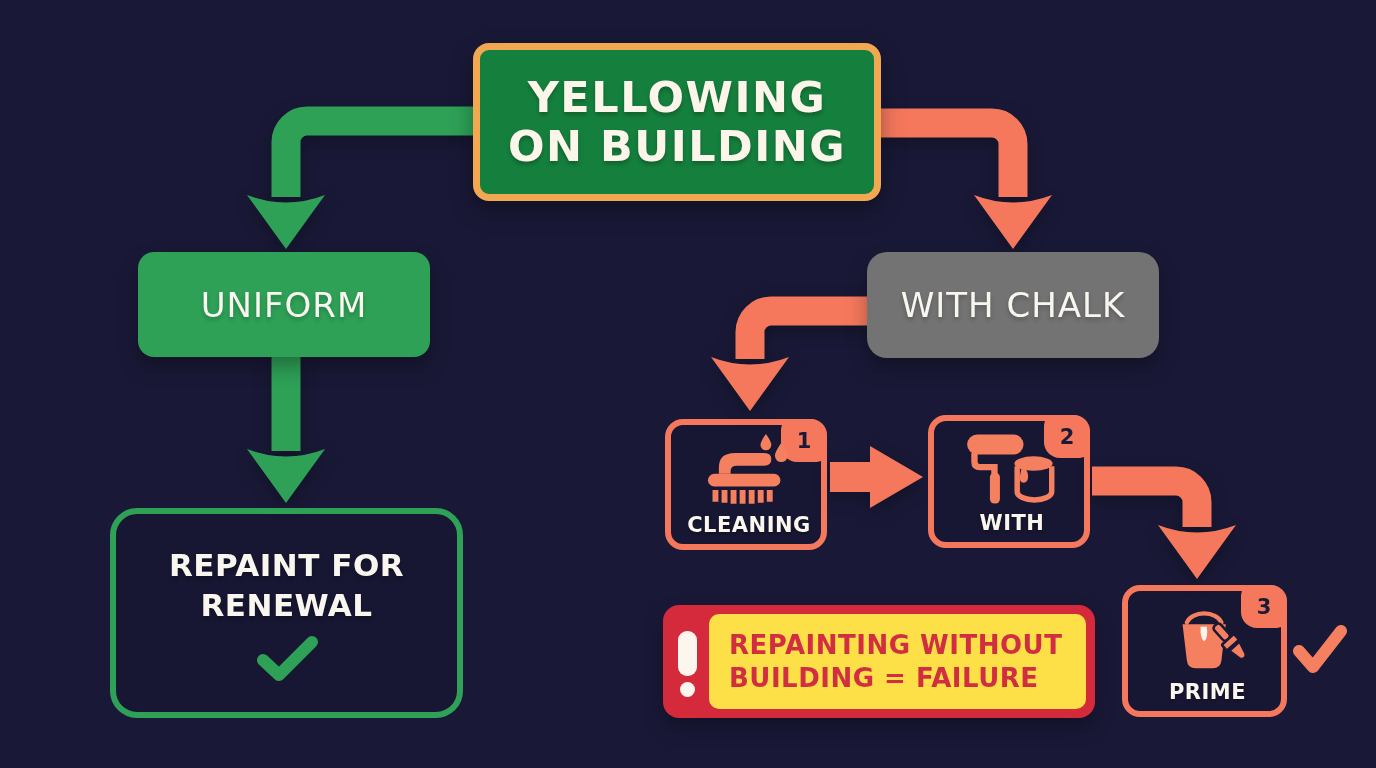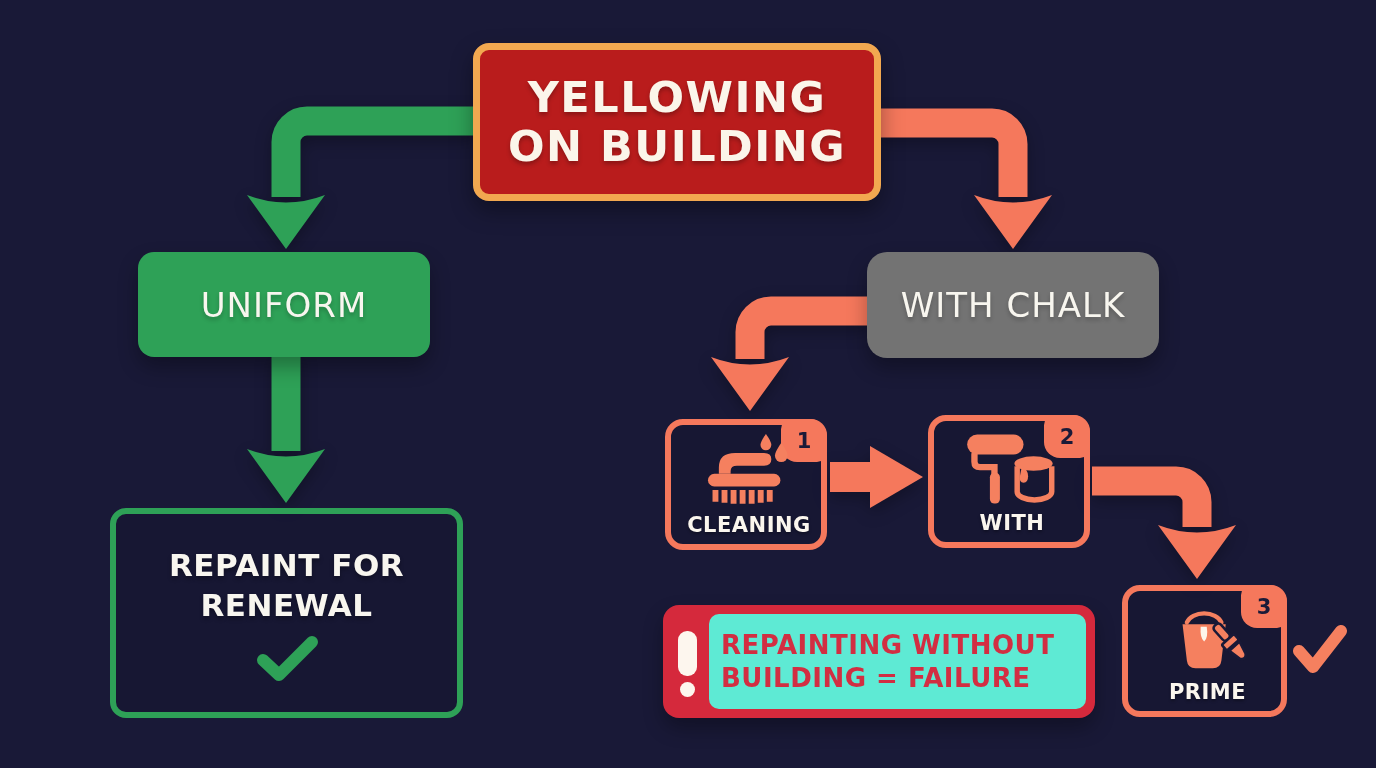--- a/index.html
+++ b/index.html
@@ -8,21 +8,21 @@
     background:#191937;
     font-family:"DejaVu Sans","Liberation Sans",sans-serif;
     -webkit-font-smoothing:antialiased;
   }
   .connectors{position:absolute;left:0;top:0;width:1376px;height:768px;
     filter:drop-shadow(0 6px 8px rgba(0,0,0,0.28));}
   .box{position:absolute;box-sizing:border-box;display:flex;align-items:center;
     justify-content:center;text-align:center;}
   .title-box{
     left:473px;top:43px;width:408px;height:158px;
-    background:#b91c1c;border:7px solid #f2a850;border-radius:16px;
+    background:#15803d;border:7px solid #f2a850;border-radius:16px;
     box-shadow:0 10px 22px rgba(0,0,0,0.35);
   }
   .title-box .txt{
     color:#fbf5ea;font-size:43px;font-weight:800;letter-spacing:1.5px;
     line-height:1.15;padding:0 14px;text-shadow:0 3px 4px rgba(0,0,0,0.25);
   }
   .uniform-box{
     left:138px;top:252px;width:292px;height:105px;
     background:#2ea157;border-radius:16px;
     box-shadow:0 10px 20px rgba(0,0,0,0.3);
@@ -31,21 +31,21 @@
     color:#f8f6ef;font-size:34px;font-weight:400;letter-spacing:1px;
     text-shadow:0 3px 4px rgba(0,0,0,0.22);
   }
   .chalk-box{
     left:867px;top:252px;width:292px;height:106px;
     background:#737373;border-radius:20px;
     box-shadow:0 10px 20px rgba(0,0,0,0.3);
   }
   .repaint-box{
     left:110px;top:508px;width:353px;height:210px;
-    border:6px solid #2ea157;border-radius:16px;
+    border:6px solid #2ea157;border-radius:27px;
     flex-direction:column;gap:10px;background:rgba(20,20,46,0.35);
   }
   .repaint-box .txt{
     color:#f8f6ef;font-size:31px;font-weight:800;letter-spacing:0.5px;
     line-height:1.3;max-width:330px;text-shadow:0 3px 4px rgba(0,0,0,0.3);
   }
   .step-box{
     position:absolute;box-sizing:border-box;
     border:6px solid #f5785c;border-radius:18px;
     background:rgba(20,20,46,0.35);
@@ -65,23 +65,23 @@
     display:flex;align-items:center;justify-content:center;
     color:#1a1a38;font-size:21px;font-weight:800;
   }
   .warning-box{
     position:absolute;left:663px;top:605px;width:432px;height:113px;
     background:#d5293c;border-radius:16px;
     box-shadow:0 10px 20px rgba(0,0,0,0.3);
   }
   .warning-inner{
     position:absolute;left:46px;top:9px;right:9px;bottom:9px;
-    background:#5eead4;border-radius:10px;
+    background:#fde047;border-radius:10px;
     display:flex;flex-direction:column;justify-content:center;
-    padding-left:12px;box-sizing:border-box;
+    padding-left:20px;box-sizing:border-box;
   }
   .warning-inner .wline{
     color:#d22e42;font-size:26px;font-weight:800;letter-spacing:0.5px;
     line-height:1.25;
   }
   .excl{position:absolute;left:14px;top:26px;width:20px;display:flex;
     flex-direction:column;align-items:center;}
   .excl-bar{width:19px;height:45px;background:#fdf6ee;border-radius:9px;}
   .excl-dot{width:15px;height:15px;background:#fdf6ee;border-radius:50%;margin-top:6px;}
   .check-svg{position:absolute;}

